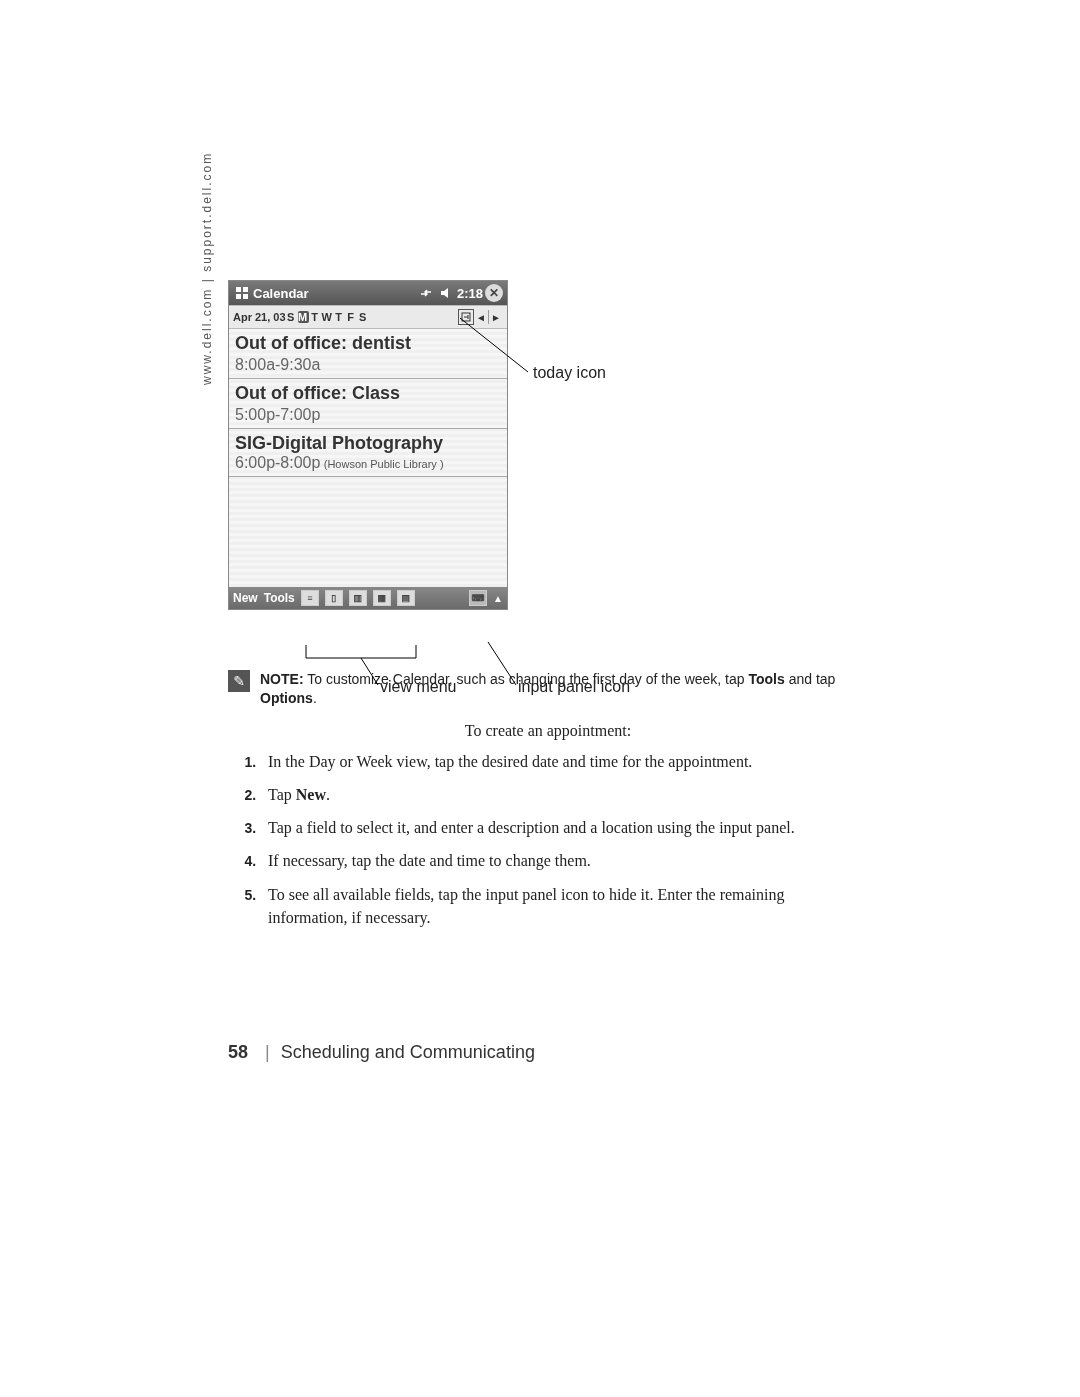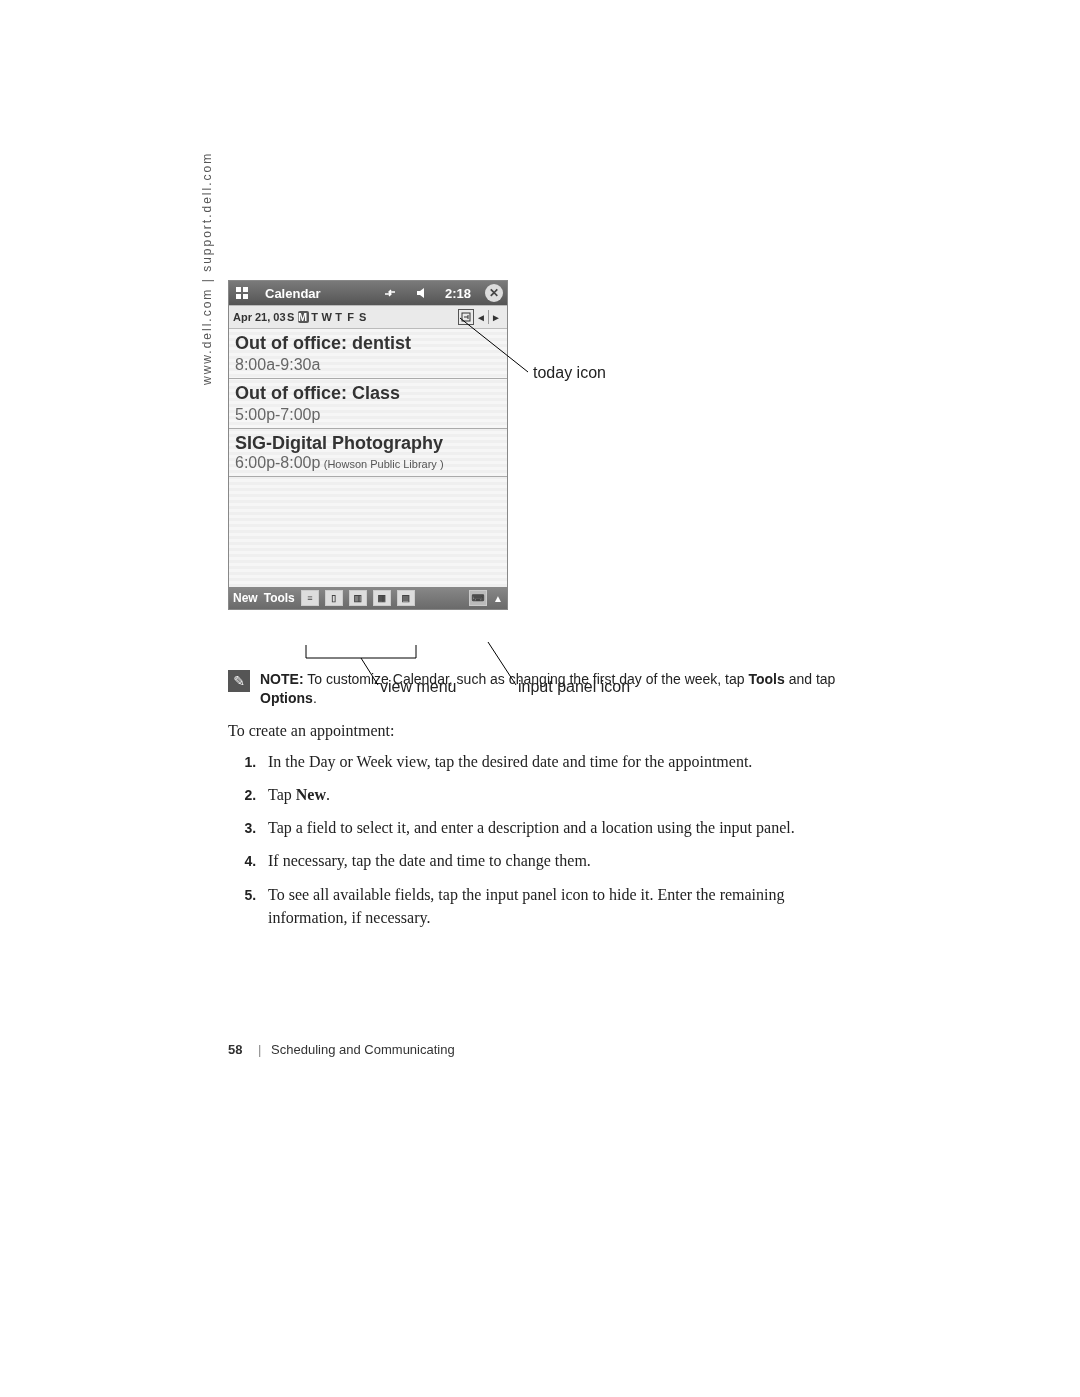--- a/index.html
+++ b/index.html
@@ -39,21 +39,21 @@
     font-size: 12px;
     color: #333;
   }
   .pda-titlebar {
     height: 24px;
     background: linear-gradient(#7a7a7a,#555);
     color: #fff;
     display: flex;
     align-items: center;
     padding: 0 4px;
-    gap: 14px;
+    gap: 2px;
     font-weight: bold;
     font-size: 13px;
   }
   .pda-titlebar .spacer { flex: 1; }
   .pda-titlebar .tb-icon {
     display: inline-flex; align-items: center; justify-content: center;
     width: 18px; height: 18px; color: #fff;
   }
   .close-circ {
     width: 18px; height: 18px; border-radius: 50%;
@@ -138,20 +138,21 @@
   .note-text {
     font-family: Arial, Helvetica, sans-serif;
     font-size: 14px;
     line-height: 1.35;
   }
   .note-text .bold { font-weight:bold; }
   .intro {
     margin-top: 14px;
     font-size: 16px;
     font-family: Georgia, serif;
+    text-align: center;
   }
   ol.steps {
     margin-top: 10px;
     margin-left: 32px;
   }
   ol.steps > li {
     margin-bottom: 10px;
     font-size: 16px;
     line-height: 1.45;
     padding-left: 8px;
@@ -160,21 +161,21 @@
     font-family: Arial, Helvetica, sans-serif;
     font-weight: bold;
     font-size: 14px;
   }
   ol.steps .strong { font-weight: 600; font-family: Georgia, serif; }
   .footer {
     position: absolute;
     left: 228px;
     top: 1042px;
     font-family: Arial, Helvetica, sans-serif;
-    font-size: 13px;
+    font-size: 18px;
     color: #333;
   }
   .footer .pn { font-weight: bold; margin-right: 6px; }
   .footer .sep { margin: 0 6px; color:#888; }
 </style>
 </head>
 <body>
 
 <div class="side-url">www.dell.com | support.dell.com</div>
 

